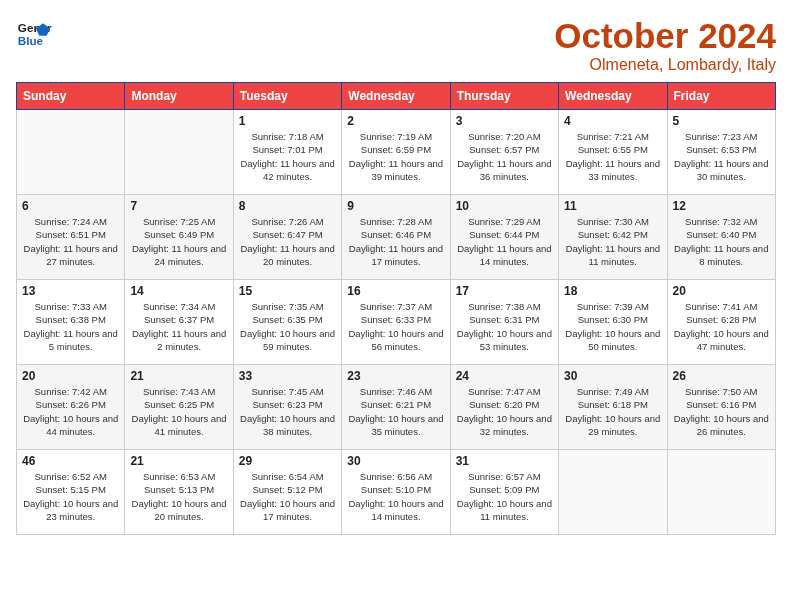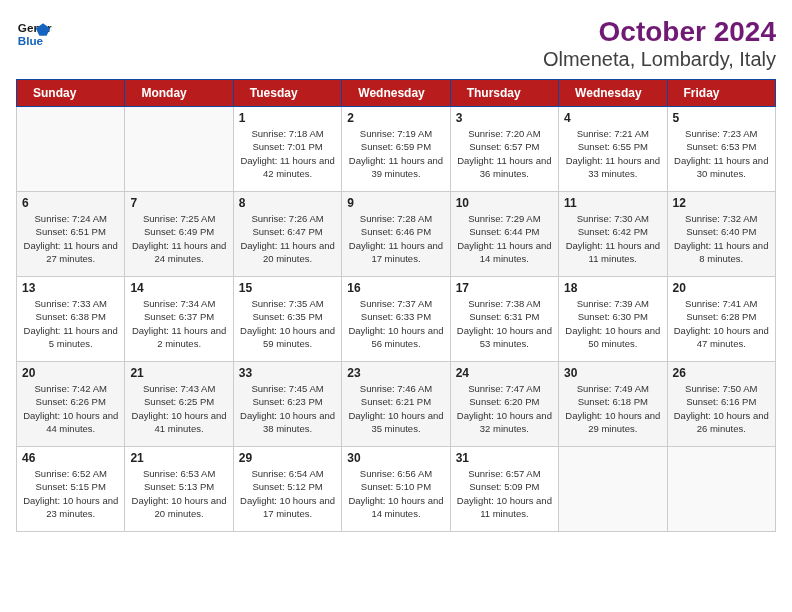--- a/index.html
+++ b/index.html
@@ -22,39 +22,39 @@
       gap: 4px;
     }
     .logo-icon {
       width: 36px;
       height: 36px;
     }
     .title-area {
       text-align: right;
     }
     .month-title {
-      font-size: 28px;
+      font-size: 35px;
       font-weight: bold;
-      color: #701a75;
+      color: #c2410c;
     }
     .location-title {
-      font-size: 20px;
-      color: #404040;
+      font-size: 16px;
+      color: #c2410c;
     }
     table {
       width: 100%;
       border-collapse: collapse;
       table-layout: fixed;
     }
     thead th {
-      background-color: #b91c1c;
+      background-color: #ef4444;
       color: #fff;
       font-size: 12px;
       font-weight: bold;
-      padding: 6px 16px;
+      padding: 6px 6px;
       text-align: left;
       border: 1px solid #0d47a1;
     }
     tbody td {
       vertical-align: top;
       border: 1px solid #ccc;
       padding: 4px 5px;
       font-size: 10px;
       color: #222;
       height: 85px;

